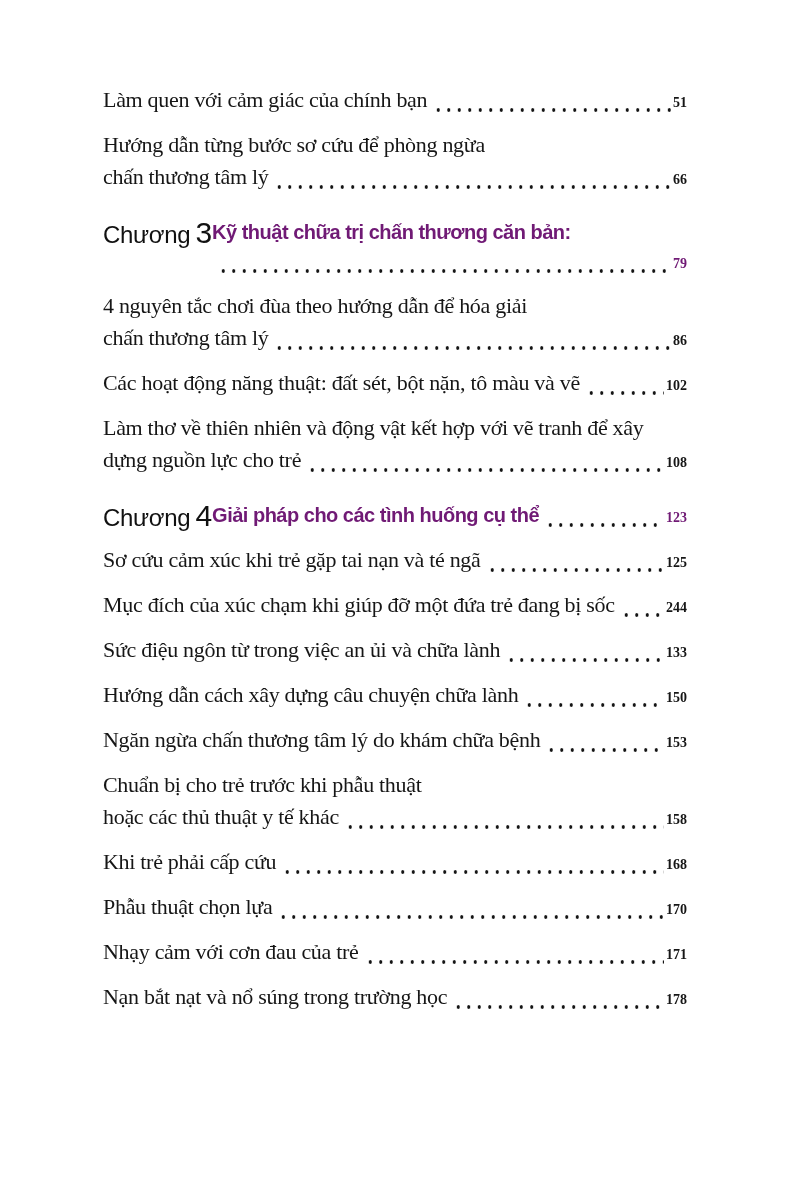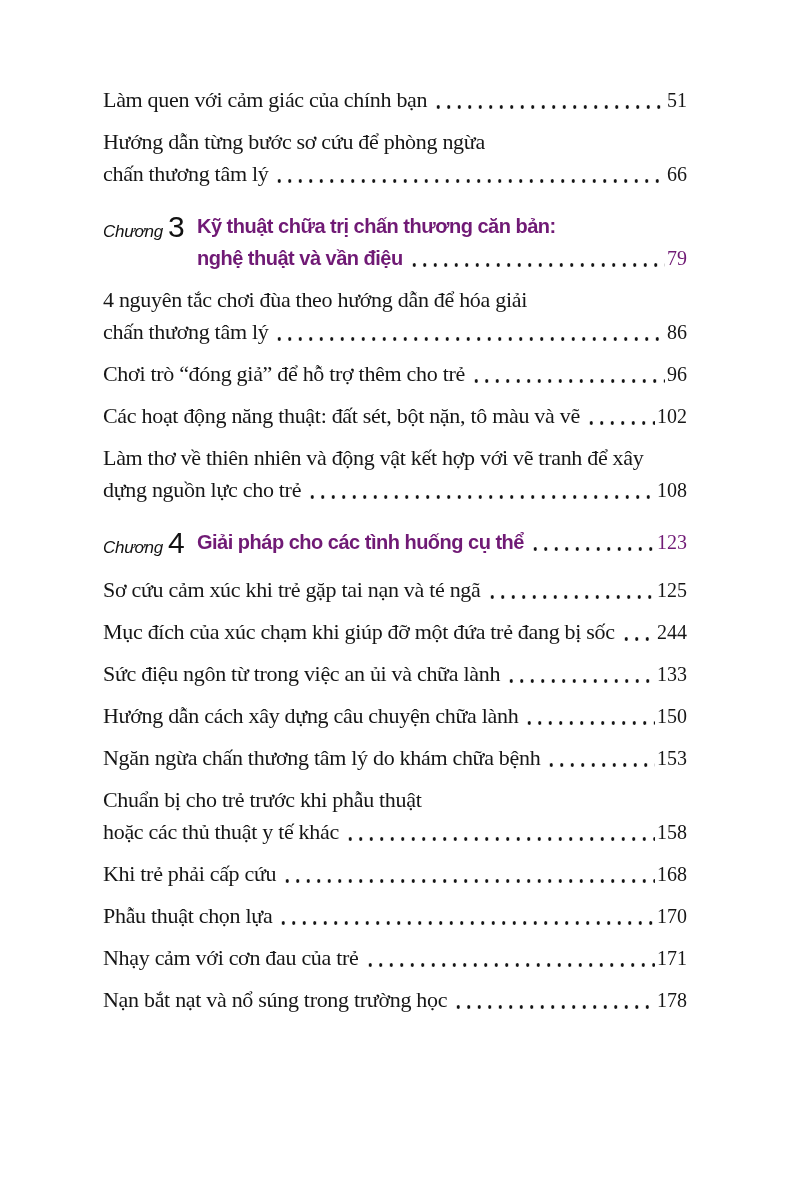--- a/index.html
+++ b/index.html
@@ -31,34 +31,34 @@
     margin: 0 2px 0 6px;
     align-self: stretch;
     background-image: radial-gradient(circle, #141414 1.55px, rgba(0,0,0,0) 1.95px);
     background-size: 10.5px 6px;
     background-repeat: repeat-x;
     background-position: left bottom 6px;
   }
   .pagenum {
     flex: 0 0 auto;
     font-family: "Liberation Serif", "DejaVu Serif", serif;
-    font-weight: normal;
-    font-size: 20px;
+    font-weight: bold;
+    font-size: 14px;
     letter-spacing: 0;
   }
   .chapter { display: flex; margin: 20px 0 10px 0; }
   .chapter-label {
     flex: 0 0 94px;
     display: flex;
     align-items: baseline;
     gap: 5px;
     font-family: "Liberation Sans", "DejaVu Sans", sans-serif;
     color: #111111;
   }
-  .chapter-word { font-size: 17px; line-height: 32px; letter-spacing: -0.3px; font-style: italic; }
+  .chapter-word { font-size: 24px; line-height: 32px; letter-spacing: -0.3px; }
   .chapter-num { font-size: 30px; }
   .chapter-title {
     flex: 1 1 auto;
     min-width: 0;
     font-family: "Liberation Sans", "DejaVu Sans", sans-serif;
     font-weight: bold;
     color: #701a75;
   }
   .chapter-title .line { font-size: 20px; letter-spacing: -0.5px; line-height: 32px; }
 </style>
@@ -87,41 +87,33 @@
       <div class="chapter">
         <div class="chapter-label">
           <span class="chapter-word">Chương</span>
           <span class="chapter-num">3</span>
         </div>
         <div class="chapter-title">
           <div class="line">
             <span class="txt">Kỹ thuật chữa trị chấn thương căn bản:</span>
           </div>
           <div class="line">
-            <span class="txt">nghệ thuật và vần điệu</span>
             <span class="dots"></span>
             <span class="pagenum">79</span>
           </div>
         </div>
       </div>
       <div class="entry">
         <div class="line">
           <span class="txt">4 nguyên tắc chơi đùa theo hướng dẫn để hóa giải</span>
         </div>
         <div class="line">
           <span class="txt">chấn thương tâm lý</span>
           <span class="dots"></span>
           <span class="pagenum">86</span>
-        </div>
-      </div>
-      <div class="entry">
-        <div class="line">
-          <span class="txt">Chơi trò “đóng giả” để hỗ trợ thêm cho trẻ</span>
-          <span class="dots"></span>
-          <span class="pagenum">96</span>
         </div>
       </div>
       <div class="entry">
         <div class="line">
           <span class="txt">Các hoạt động năng thuật: đất sét, bột nặn, tô màu và vẽ</span>
           <span class="dots"></span>
           <span class="pagenum">102</span>
         </div>
       </div>
       <div class="entry">

